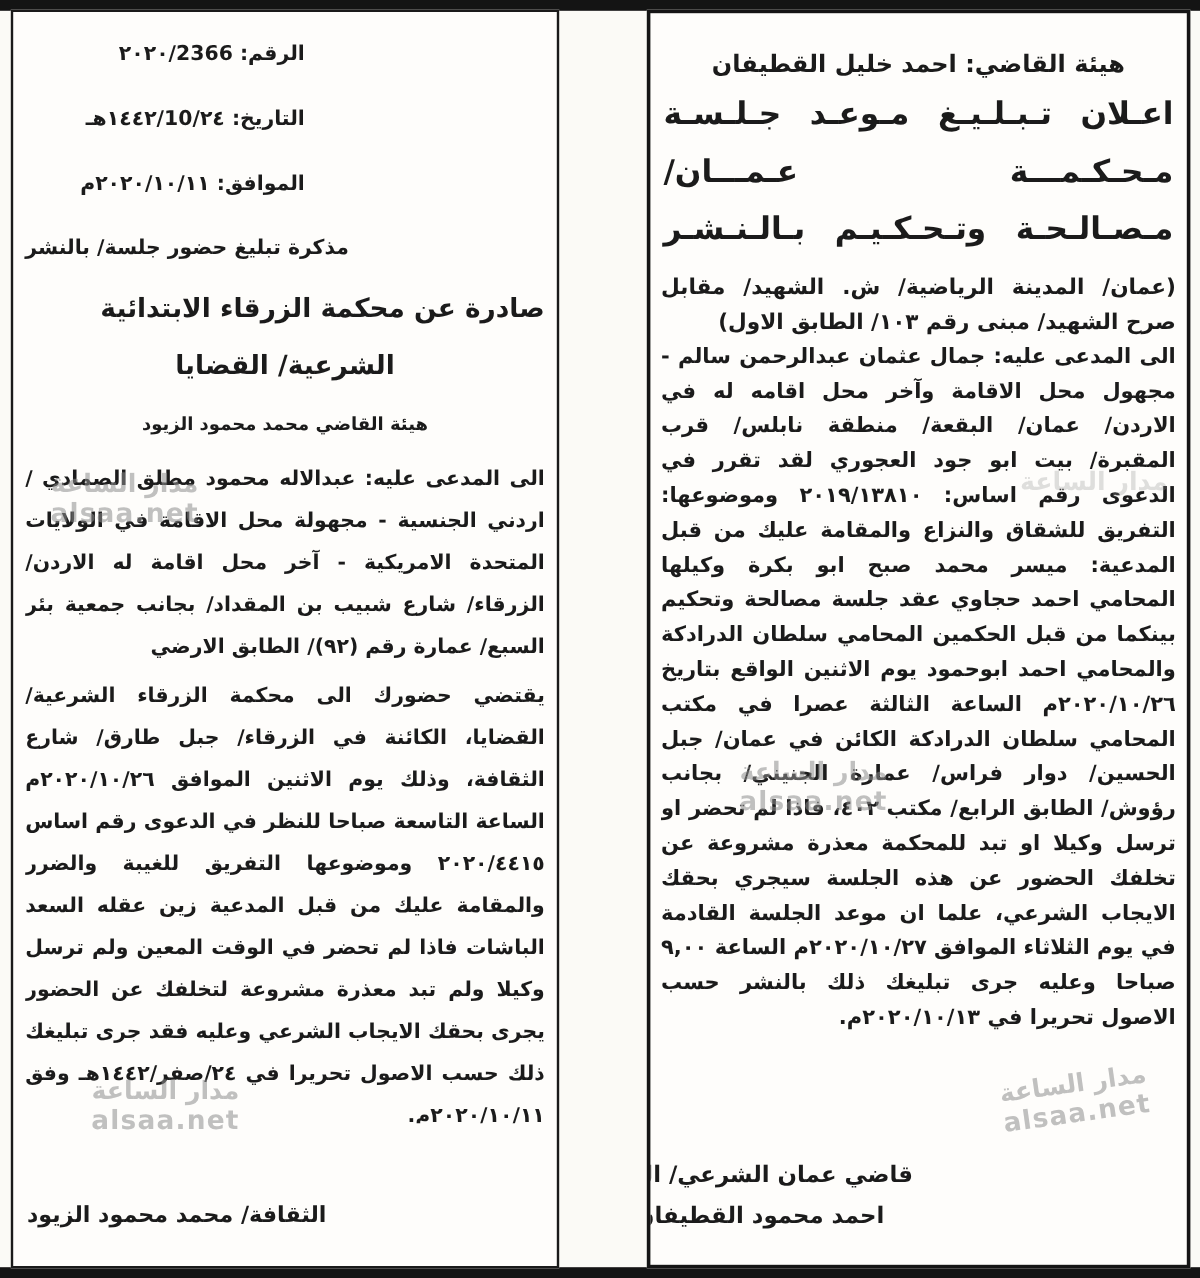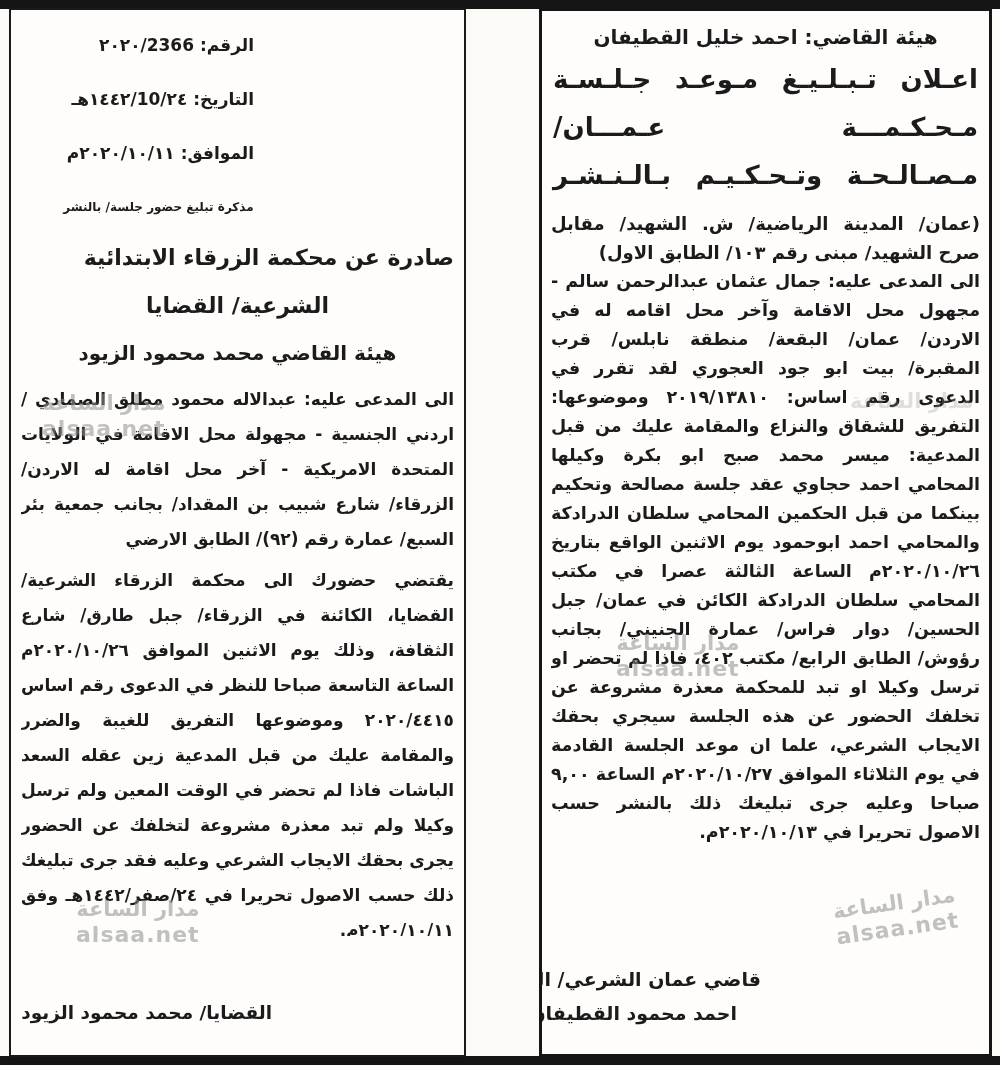--- a/index.html
+++ b/index.html
@@ -22,21 +22,21 @@
     background:#fefdfb;
     box-sizing:border-box;
     overflow:hidden;
     font-weight:bold;
   }
   .ad-zarqa{right:991px_unused;left:9px;width:457px;border:2px solid #1a1a1a;padding:8px 10px 0 10px;}
   .ad-amman{left:539px;width:453px;border:3px solid #151515;padding:4px 9px 0 9px;}
 
   
   .amman-judge{
-    font-size:20px;line-height:36px;margin-top:4px;
+    font-size:20px;line-height:36px;margin-top:20px;
     text-align:center;white-space:nowrap;
   }
   .amman-title-line{
     font-size:26px;line-height:48px;
     text-align:justify;text-align-last:justify;
     white-space:nowrap;
     padding:0 2px;
   }
   .amman-addr{
     margin:10px 0 0 0;
@@ -56,26 +56,26 @@
     text-align:right;padding-right:252px;box-sizing:border-box;
     font-size:19px;white-space:nowrap;
   }
 
   
   .zarqa-meta{
     font-size:17px;line-height:54px;
     text-align:right;padding-right:200px;white-space:nowrap;
   }
   .zarqa-memo{
-    font-size:12px;line-height:54px;
-    text-align:center;padding-right:158px;white-space:nowrap;
+    font-size:17px;line-height:54px;
+    text-align:left;padding-right:158px;white-space:nowrap;
   }
   .zarqa-issuer1{font-size:22px;line-height:48px;text-align:right;white-space:nowrap;}
   .zarqa-issuer2{font-size:22px;line-height:48px;text-align:center;white-space:nowrap;}
-  .zarqa-judge{font-size:20px;line-height:46px;text-align:center;white-space:nowrap;}
+  .zarqa-judge{font-size:15px;line-height:46px;text-align:center;white-space:nowrap;}
   .zarqa-p{
     margin:6px 0 0 0;
     font-size:17px;line-height:35px;text-align:justify;
   }
   .zarqa-body-wrap{max-height:560px;overflow:hidden;}
   .zarqa-sig-title{
     position:absolute;top:947px;right:0;width:100%;
     text-align:right;padding-right:38px;box-sizing:border-box;
     font-size:18.5px;white-space:nowrap;
   }
@@ -132,21 +132,21 @@
     <div class="zarqa-issuer1">صادرة عن محكمة الزرقاء الابتدائية</div>
     <div class="zarqa-issuer2">الشرعية/ القضايا</div>
 
     <div class="zarqa-judge">هيئة القاضي محمد محمود الزيود</div>
 
     <div class="zarqa-body-wrap">
       <p class="zarqa-p">الى المدعى عليه: عبدالاله محمود مطلق الصمادي / اردني الجنسية - مجهولة محل الاقامة في الولايات المتحدة الامريكية - آخر محل اقامة له الاردن/ الزرقاء/ شارع شبيب بن المقداد/ بجانب جمعية بئر السبع/ عمارة رقم (٩٢)/ الطابق الارضي</p>
       <p class="zarqa-p">يقتضي حضورك الى محكمة الزرقاء الشرعية/ القضايا، الكائنة في الزرقاء/ جبل طارق/ شارع الثقافة، وذلك يوم الاثنين الموافق ٢٠٢٠/١٠/٢٦م الساعة التاسعة صباحا للنظر في الدعوى رقم اساس ٢٠٢٠/٤٤١٥ وموضوعها التفريق للغيبة والضرر والمقامة عليك من قبل المدعية زين عقله السعد الباشات فاذا لم تحضر في الوقت المعين ولم ترسل وكيلا ولم تبد معذرة مشروعة لتخلفك عن الحضور يجرى بحقك الايجاب الشرعي وعليه فقد جرى تبليغك ذلك حسب الاصول تحريرا في ٢٤/صفر/١٤٤٢هـ وفق ٢٠٢٠/١٠/١١م.</p>
     </div>
 
-    <div class="zarqa-sig-name">القضايا/ محمد محمود الزيود</div>
+    <div class="zarqa-sig-name">الثقافة/ محمد محمود الزيود</div>
   </section>
 
   <div class="wm wm1">
     <div class="wm-brand">مدار الساعة</div>
     <div class="wm-site">alsaa.net</div>
   </div>
   <div class="wm wm2">
     <div class="wm-brand">مدار الساعة</div>
     <div class="wm-site">alsaa.net</div>
   </div>

